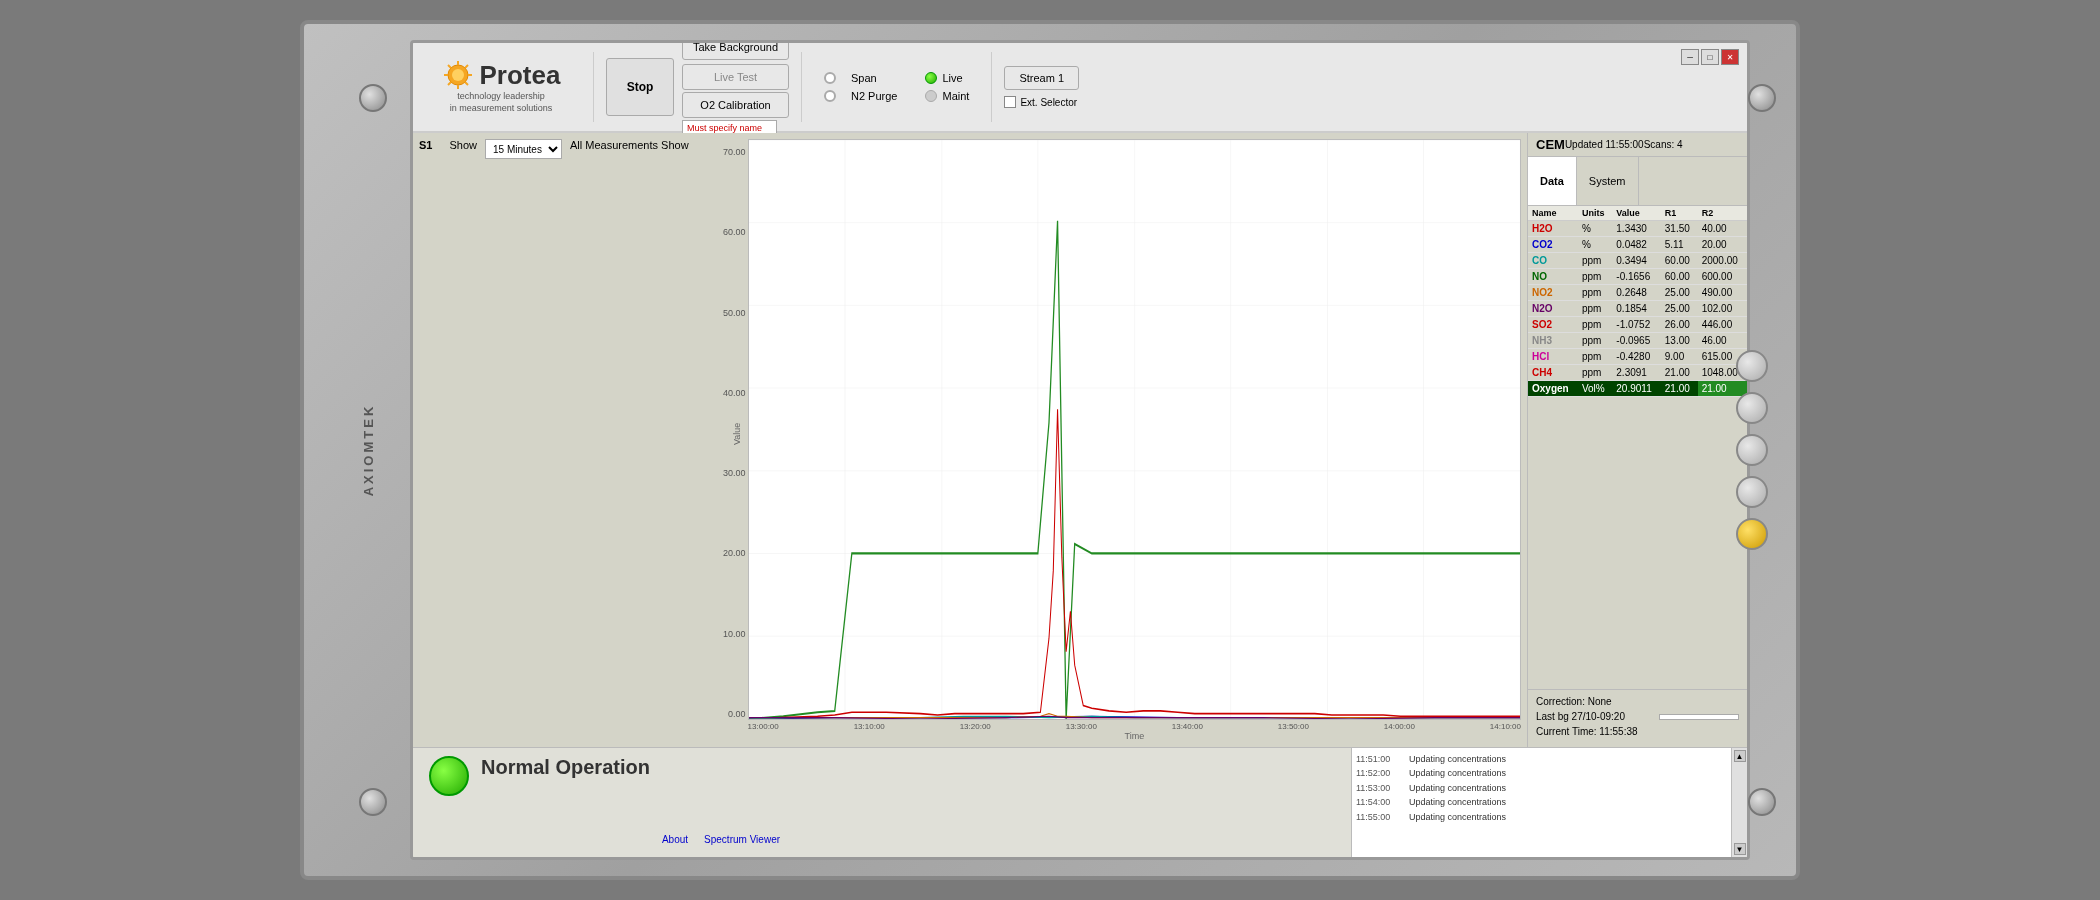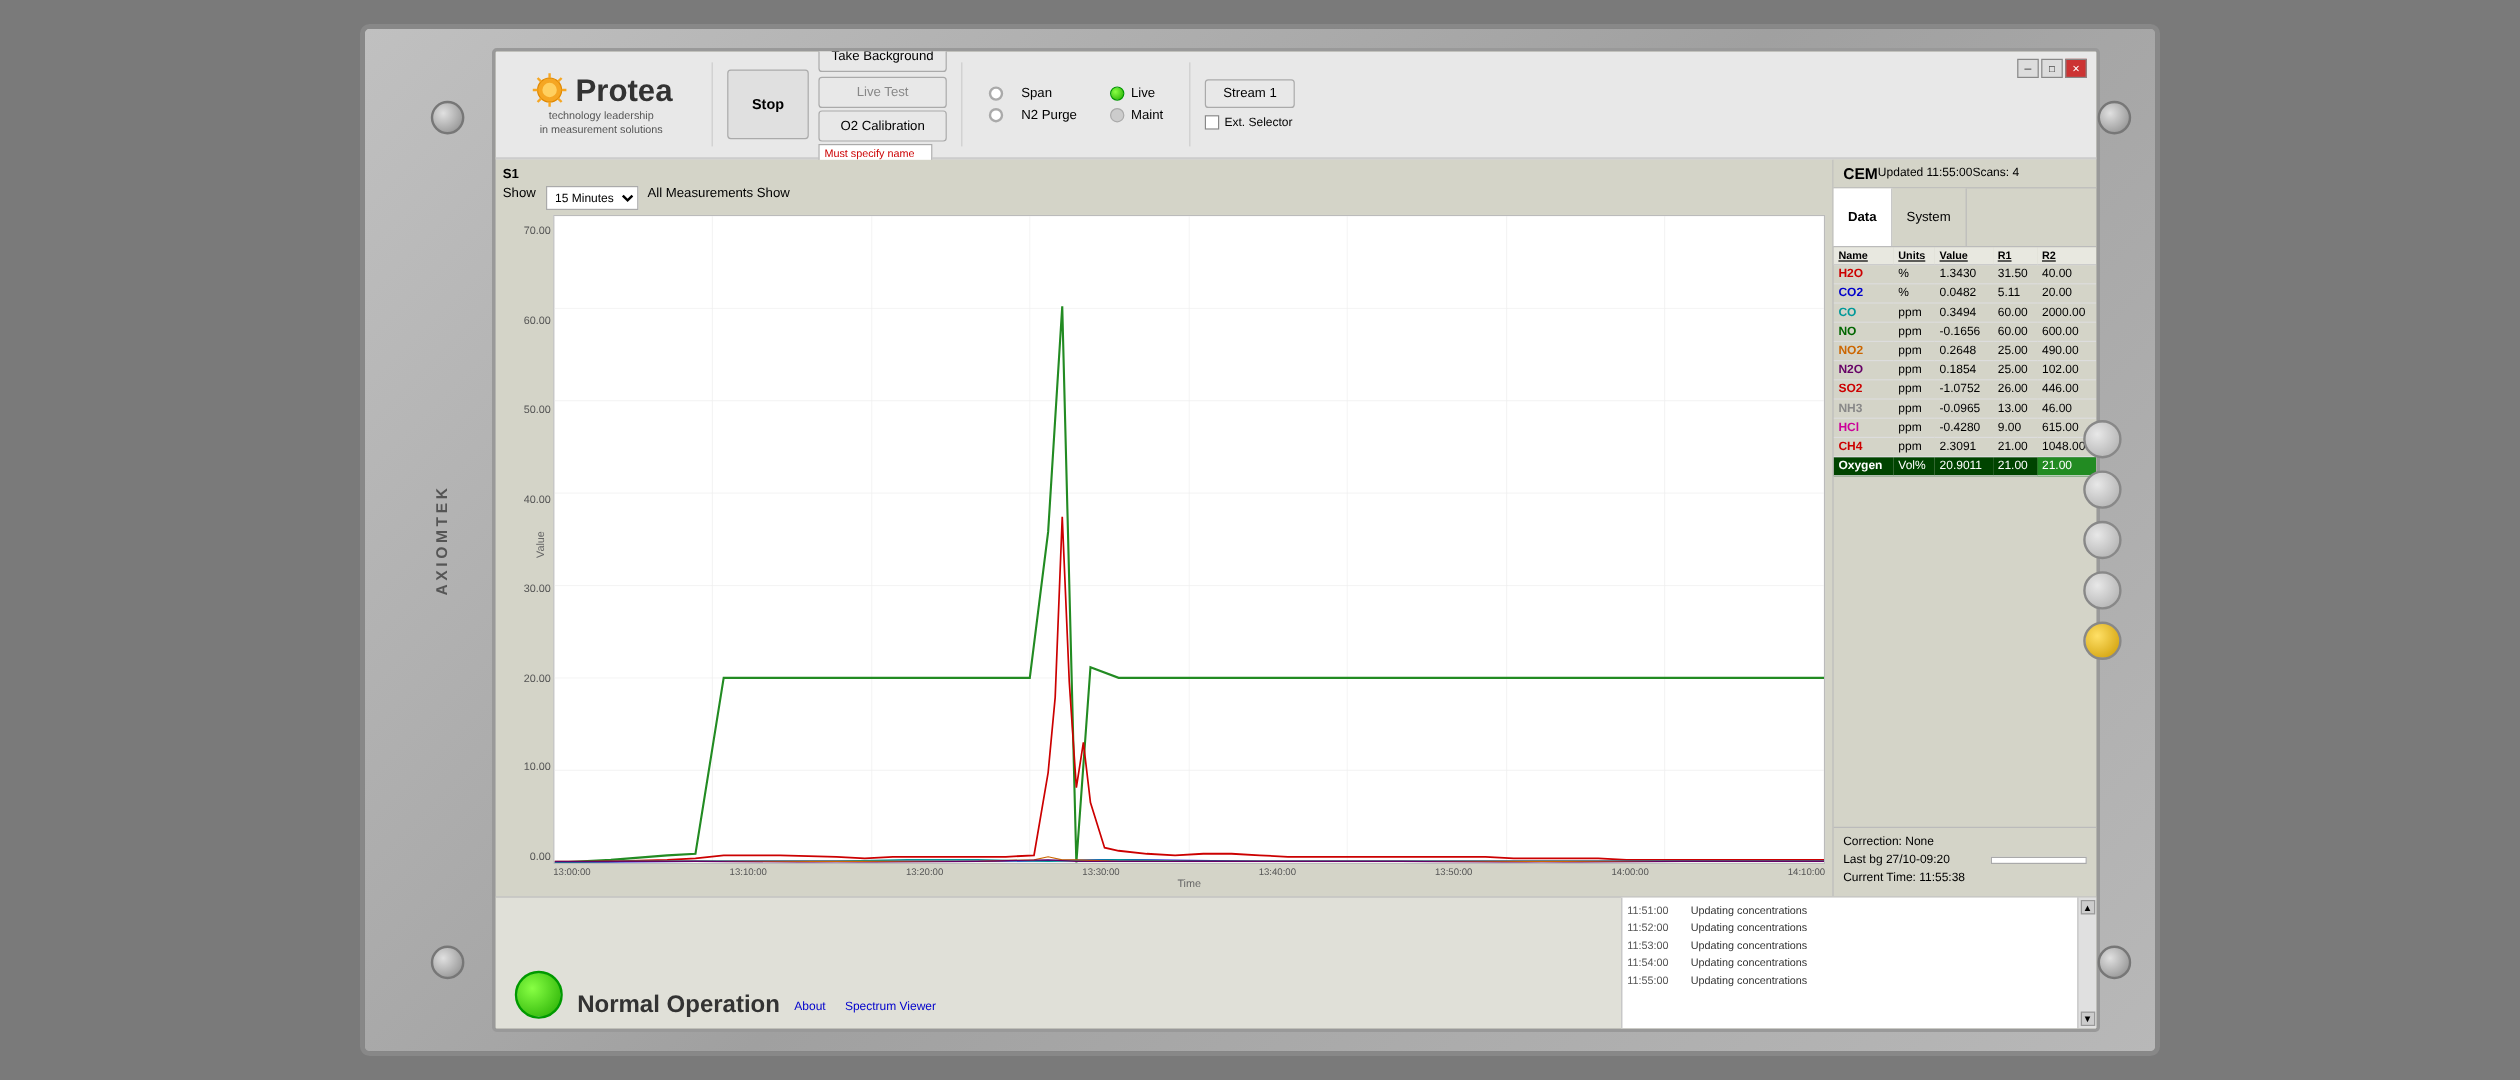--- a/index.html
+++ b/index.html
@@ -281,23 +281,23 @@
     
     .main-content {
       display: flex;
       flex: 1;
       overflow: hidden;
     }
 
     .chart-section {
       flex: 1;
       display: flex;
-      flex-direction: column;
       padding: 6px;
       background: #d4d4c8;
+      gap: 17px;
     }
 
     .chart-title {
       font-size: 11px;
       font-weight: bold;
       margin-bottom: 4px;
     }
 
     .chart-controls {
       display: flex;
@@ -380,21 +380,20 @@
       font-size: 10px;
     }
 
     .cem-table th {
       background: #e8e8e0;
       padding: 2px 4px;
       text-align: left;
       border-bottom: 1px solid #ccc;
       font-size: 9px;
       font-weight: bold;
-      text-decoration: underline;
     }
 
     .cem-table td {
       padding: 2px 4px;
       border-bottom: 1px solid #ddd;
     }
 
     .cem-info {
       padding: 6px 8px;
       font-size: 10px;
@@ -421,21 +420,21 @@
     .status-bar {
       height: 110px;
       background: #e0e0d8;
       border-top: 1px solid #bbb;
       display: flex;
       align-items: stretch;
     }
 
     .status-left {
       display: flex;
-      align-items: flex-end;
+      align-items: flex-start;
       padding: 8px 16px;
       gap: 12px;
       flex: 1;
     }
 
     .status-led-green {
       width: 40px;
       height: 40px;
       border-radius: 50%;
       background: radial-gradient(circle at 35% 35%, #88ff44, #22aa00);

